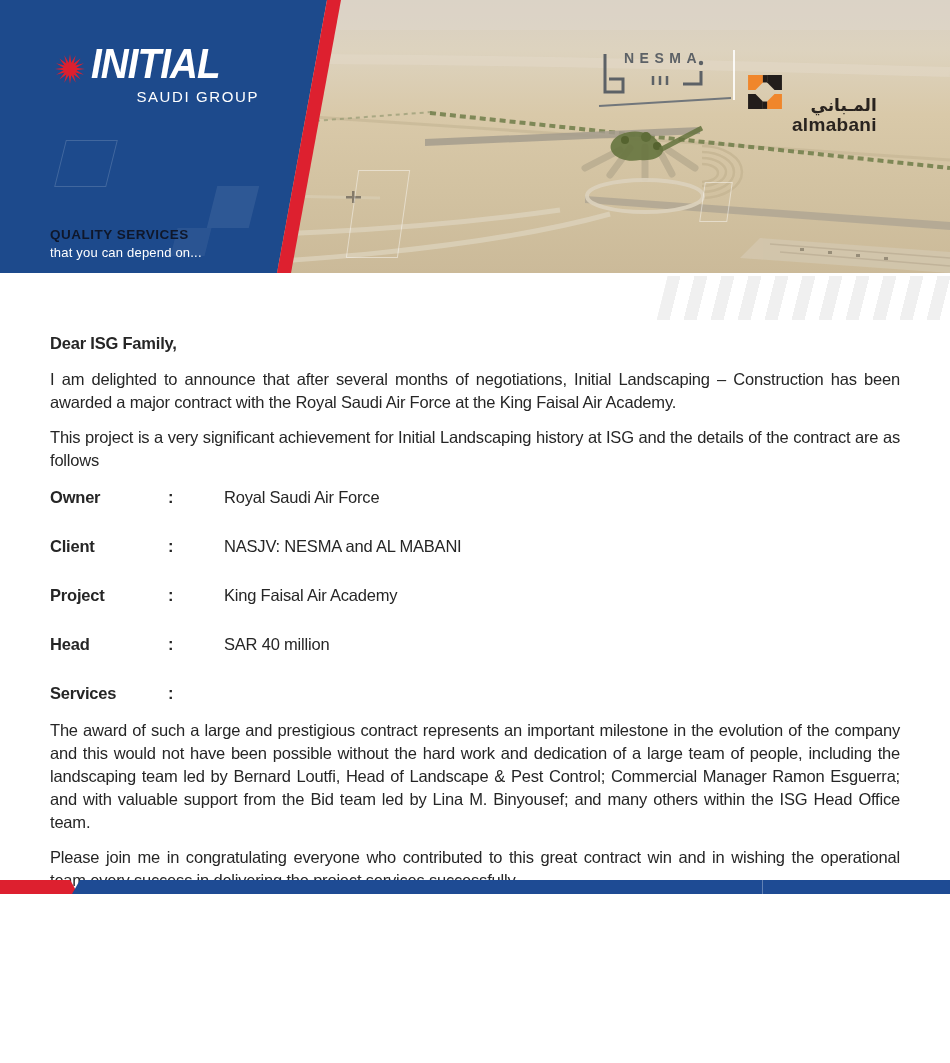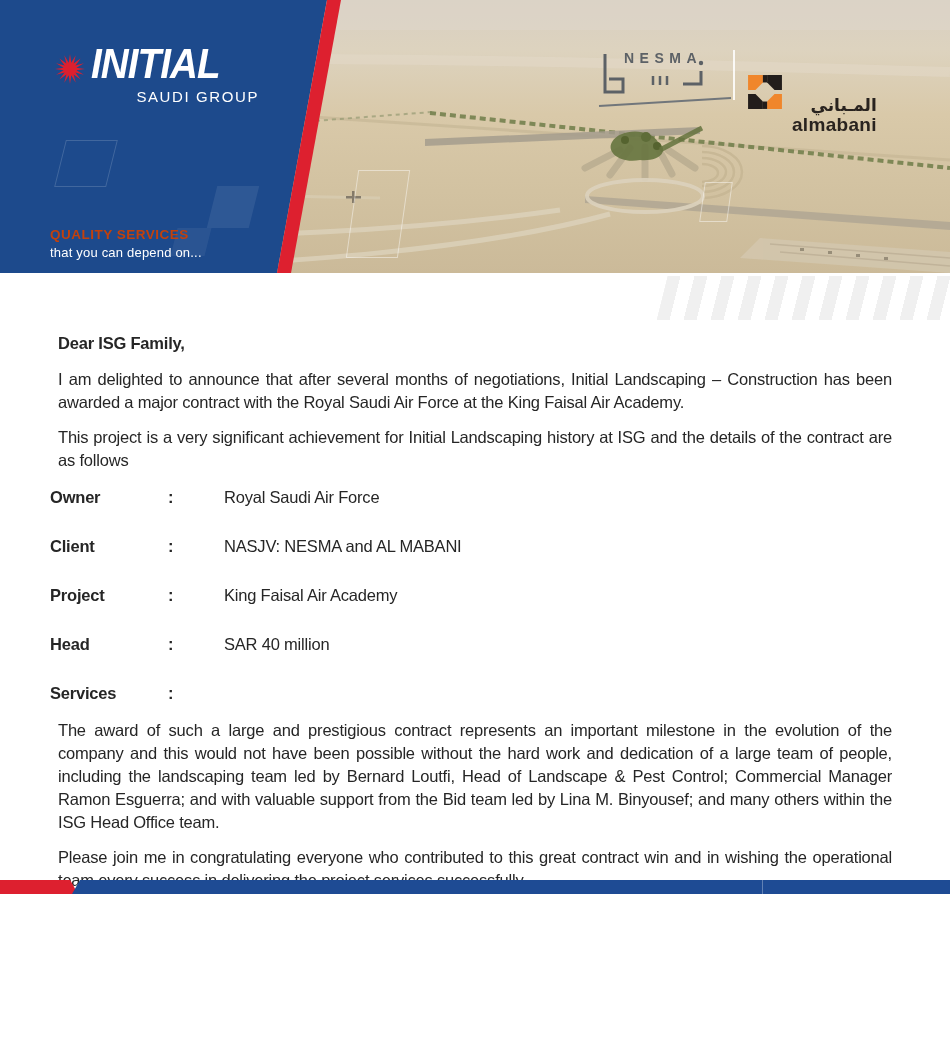--- a/index.html
+++ b/index.html
@@ -13,21 +13,21 @@
   .hero-blue{position:absolute;left:0;top:0;width:950px;height:273px;background:#1D4A8C;
              clip-path:polygon(0 0,327px 0,277px 273px,0 273px);}
   .hero-red{position:absolute;left:0;top:0;width:950px;height:273px;background:#DD202F;
             clip-path:polygon(327px 0,341px 0,291px 273px,277px 273px);}
   .brand{position:absolute;left:55px;top:46px;width:210px;}
   .starburst{position:absolute;left:0;top:8px;}
   .brand-name{position:absolute;left:36px;top:-6px;font-size:42px;font-style:italic;font-weight:800;
               color:#fff;letter-spacing:-1px;transform:scaleX(.92);transform-origin:left;white-space:nowrap;}
   .brand-sub{position:absolute;left:0;top:42px;width:204px;text-align:right;color:#fff;
              font-size:15px;letter-spacing:1.6px;font-weight:500;white-space:nowrap;}
-  .tagline1{position:absolute;left:50px;top:227px;color:#c2410c;font-size:13.5px;font-weight:600;letter-spacing:.5px;}
+  .tagline1{position:absolute;left:50px;top:227px;color:#0f172a;font-size:13.5px;font-weight:600;letter-spacing:.5px;}
   .tagline2{position:absolute;left:50px;top:245px;color:#fff;font-size:13px;font-weight:400;letter-spacing:.2px;}
   .deco{position:absolute;transform:skewX(-14deg);}
   .deco.outl-blue{left:60px;top:140px;width:50px;height:45px;border:1px solid rgba(255,255,255,.16);}
   .deco.fill-blue1{left:212px;top:186px;width:42px;height:42px;background:rgba(255,255,255,.08);}
   .deco.fill-blue2{left:174px;top:228px;width:34px;height:28px;background:rgba(255,255,255,.06);}
   .photo-outline{position:absolute;border:1.5px solid rgba(255,255,255,.45);transform:skewX(-8deg);}
   .po1{left:352px;top:170px;width:50px;height:86px;}
   .po2{left:702px;top:182px;width:26px;height:38px;}
 
   
@@ -45,21 +45,21 @@
   .stripes-top{left:662px;top:276px;width:290px;height:44px;}
   .stripes-bottom{left:95px;top:1001px;width:430px;height:50px;opacity:.75;}
   .corner{position:absolute;transform:skewX(-14deg);}
   .corner.outl{left:755px;top:916px;width:54px;height:66px;border:1.5px solid #e3e3e3;}
   .corner.f1{left:872px;top:938px;width:52px;height:54px;background:#ececec;}
   .corner.f2{left:816px;top:993px;width:44px;height:38px;background:#f6f6f6;}
 
   
   .letter{position:absolute;left:50px;right:50px;top:332px;font-size:16.5px;line-height:23px;
           letter-spacing:-.2px;text-align:justify;color:#262626;}
-  .letter p{margin:0 8px 12px;}
+  .letter p{margin:0 0 12px;}
   .salutation{font-weight:bold;margin-bottom:13px !important;}
   .details{display:grid;grid-template-columns:118px 56px 1fr;row-gap:26px;margin:14px 0 14px;}
   .details .lbl,.details .sep{font-weight:bold;}
   .thanks{margin-top:44px !important;}
   .sig{font-weight:bold;margin:0 !important;line-height:25px;}
   .sig-block{margin-top:21px;}
 
   
   .social{position:absolute;left:103px;top:1024px;display:flex;gap:7px;}
   .sicon{width:20px;height:20px;border:2px solid #1E4C96;border-radius:50%;background:#a3a3a3;

